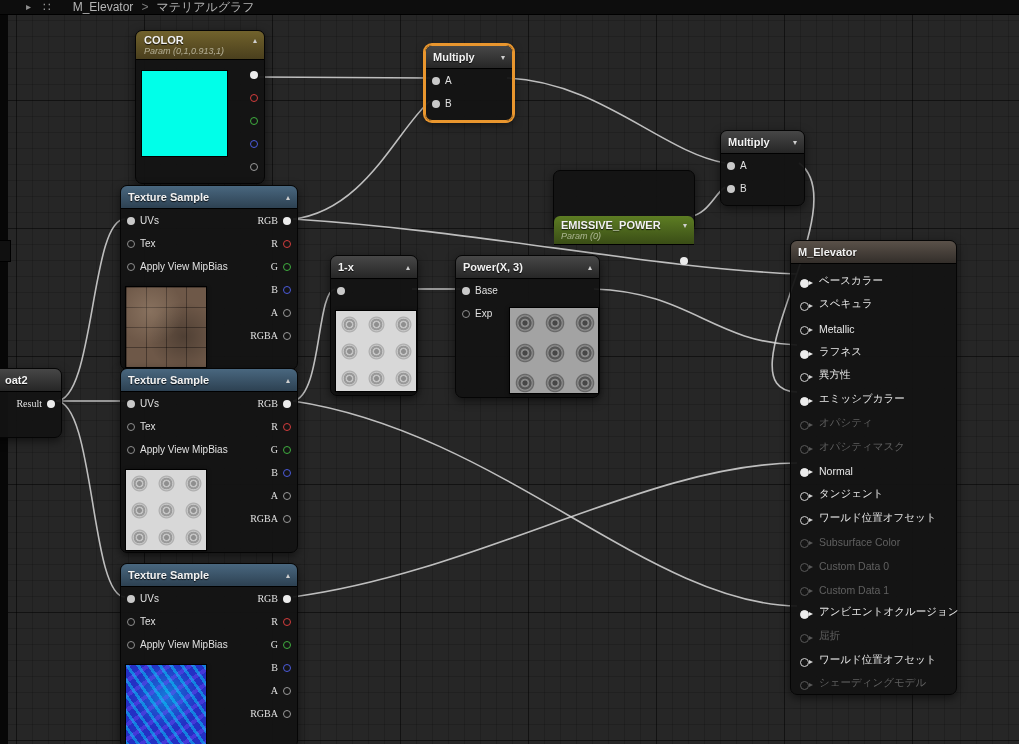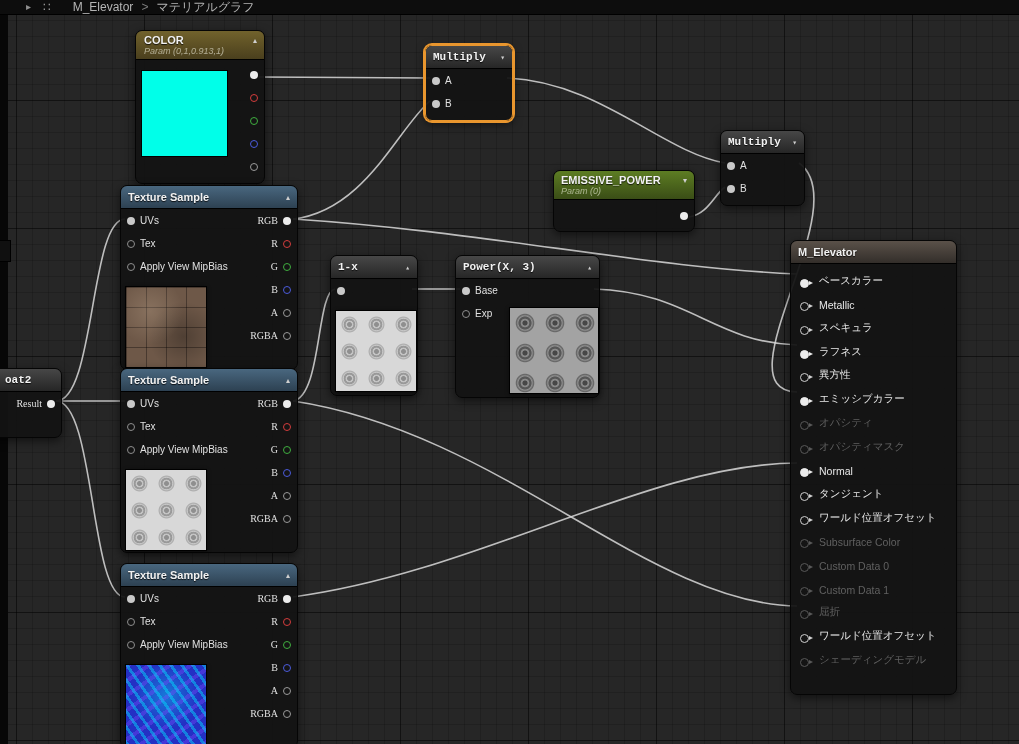--- a/index.html
+++ b/index.html
@@ -31,23 +31,23 @@
     box-shadow:0 3px 10px rgba(0,0,0,.55);z-index:2;color:#ddd;box-sizing:border-box;}
   .node.sel{border-color:#e9962e;box-shadow:0 0 0 2px #e9962e,0 3px 10px rgba(0,0,0,.6);}
   .hdr{display:flex;align-items:center;justify-content:space-between;height:22px;padding:0 7px;
     border-radius:6px 6px 0 0;border-bottom:1px solid #000;}
   .hdr2{padding:3px 7px 3px;border-radius:6px 6px 0 0;border-bottom:1px solid #000;}
   .row1{display:flex;align-items:center;justify-content:space-between;}
   .ttl{font-weight:bold;font-size:11px;color:#f2f2f2;text-shadow:0 1px 1px rgba(0,0,0,.8);white-space:nowrap;}
   .sub{font-size:9px;font-style:italic;color:rgba(255,255,240,.55);margin-top:0px;white-space:nowrap;}
   .chev{font-size:8px;color:#cfcfcf;margin-left:6px;}
   .h-gold{background:linear-gradient(#71622c,#4a3f1d);padding-left:8px;}
-  .h-green{background:linear-gradient(#5d7d23,#3a4d16);}
+  .h-green{background:linear-gradient(#5d7d23,#3a4d16);margin-top:45px;}
   .h-tex{background:linear-gradient(#49677f,#2d4152);}
-  .h-op{background:linear-gradient(#474747,#262626);font-family:Liberation Mono, monospace;}
+  .h-op{background:linear-gradient(#474747,#262626);}
   .h-main{background:linear-gradient(#5a5149,#332e2a);}
   .body{position:relative;}
   
   .pin{width:8px;height:8px;border-radius:50%;box-sizing:border-box;flex:none;}
   .p-white{background:#ececec;}
   .p-conn{background:#c9c9c9;}
   .p-hollow{border:1.5px solid #8e8e8e;}
   .p-red{border:1.5px solid #d43c3c;}
   .p-green{border:1.5px solid #3fae3f;}
   .p-blue{border:1.5px solid #4b5bdc;}
@@ -413,26 +413,26 @@
     <div class="hdr h-main">
       <span class="ttl">M_Elevator</span>
     </div>
     <div class="body">
       <div class="mrow st-connected">
           <span class="mpin"></span>
           <span class="mlbl">ベースカラー</span>
         </div>
       <div class="mrow st-enabled">
           <span class="mpin"></span>
+          <span class="mlbl">スペキュラ</span>
+        </div>
+      <div class="mrow st-enabled">
+          <span class="mpin"></span>
           <span class="mlbl">Metallic</span>
         </div>
-      <div class="mrow st-enabled">
-          <span class="mpin"></span>
-          <span class="mlbl">スペキュラ</span>
-        </div>
       <div class="mrow st-connected">
           <span class="mpin"></span>
           <span class="mlbl">ラフネス</span>
         </div>
       <div class="mrow st-enabled">
           <span class="mpin"></span>
           <span class="mlbl">異方性</span>
         </div>
       <div class="mrow st-connected">
           <span class="mpin"></span>
@@ -463,20 +463,24 @@
           <span class="mlbl">Subsurface Color</span>
         </div>
       <div class="mrow st-disabled">
           <span class="mpin"></span>
           <span class="mlbl">Custom Data 0</span>
         </div>
       <div class="mrow st-disabled">
           <span class="mpin"></span>
           <span class="mlbl">Custom Data 1</span>
         </div>
+      <div class="mrow st-connected">
+          <span class="mpin"></span>
+          <span class="mlbl">アンビエントオクルージョン</span>
+        </div>
       <div class="mrow st-disabled">
           <span class="mpin"></span>
           <span class="mlbl">屈折</span>
         </div>
       <div class="mrow st-enabled">
           <span class="mpin"></span>
           <span class="mlbl">ワールド位置オフセット</span>
         </div>
       <div class="mrow st-disabled">
           <span class="mpin"></span>

